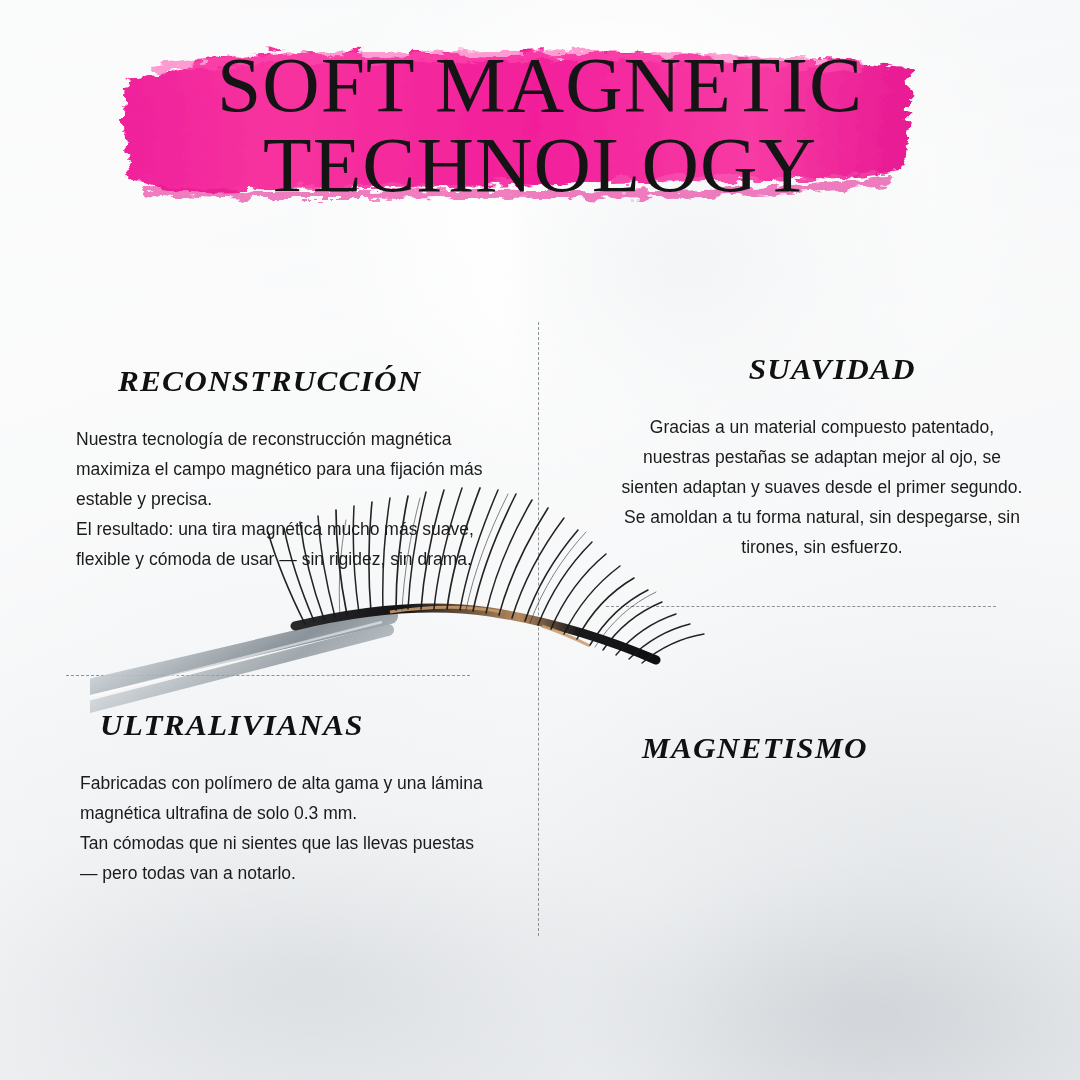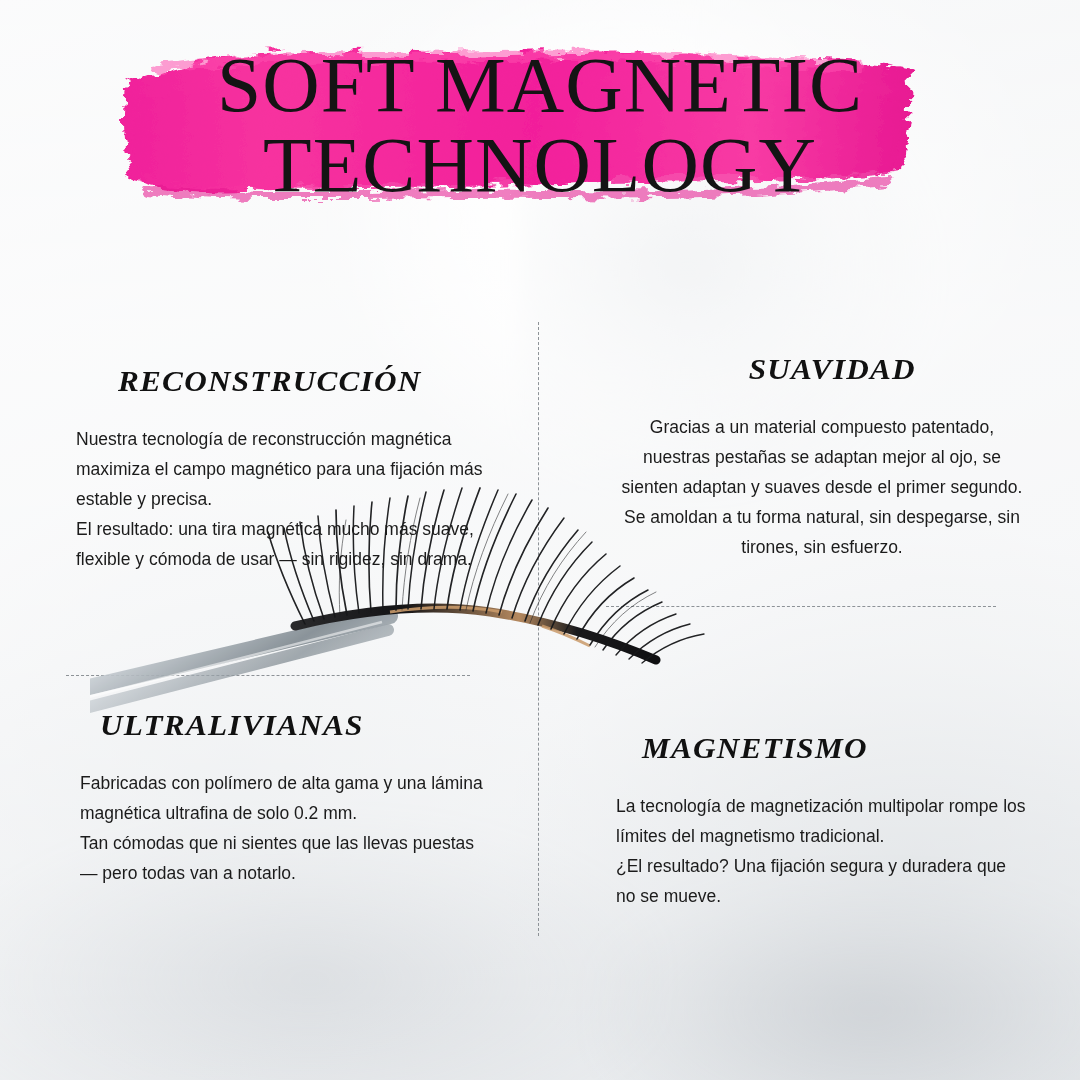--- a/index.html
+++ b/index.html
@@ -304,23 +304,21 @@
   </div>
 
   <div class="quad" id="quad-suavidad">
     <h2>SUAVIDAD</h2>
     <p>Gracias a un material compuesto patentado, nuestras pestañas se adaptan mejor al ojo, se sienten adaptan y suaves desde el primer segundo.
 Se amoldan a tu forma natural, sin despegarse, sin tirones, sin esfuerzo.</p>
   </div>
 
   <div class="quad" id="quad-ultralivianas">
     <h2>ULTRALIVIANAS</h2>
-    <p>Fabricadas con polímero de alta gama y una lámina magnética ultrafina de solo 0.2 mm.
+    <p>Fabricadas con polímero de alta gama y una lámina magnética ultrafina de solo 0.3 mm.
 Tan cómodas que ni sientes que las llevas puestas — pero todas van a notarlo.</p>
   </div>
 
   <div class="quad" id="quad-magnetismo">
     <h2>MAGNETISMO</h2>
-    <p>La tecnología de magnetización multipolar rompe los límites del magnetismo tradicional.
-¿El resultado? Una fijación segura y duradera que no se mueve.</p>
   </div>
 
 </div>
 
 </body></html>

